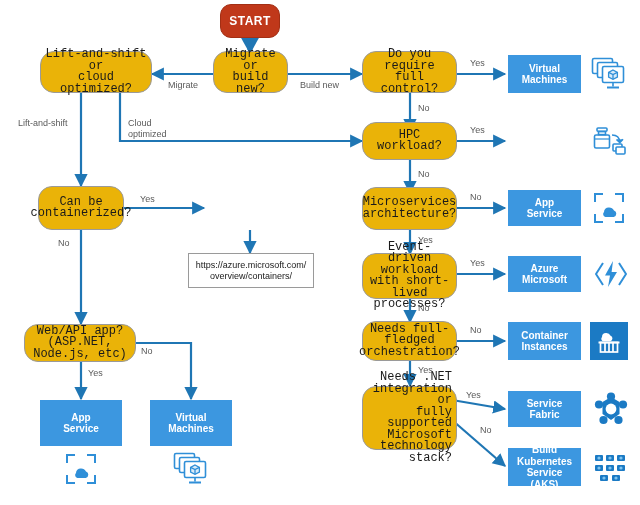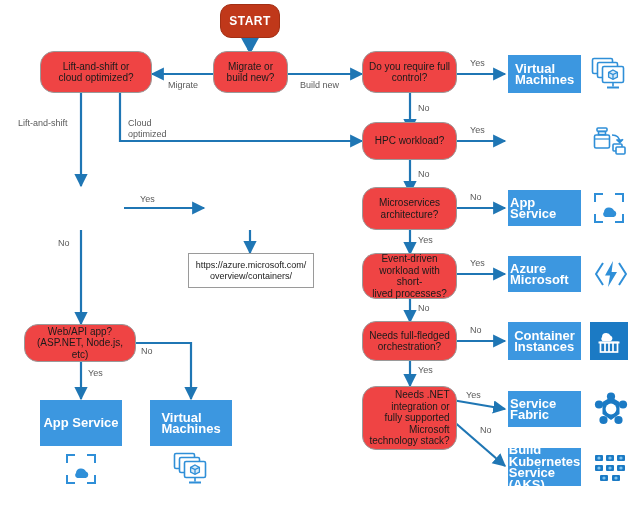--- a/index.html
+++ b/index.html
@@ -7,35 +7,36 @@
     width:640px;height:505px;background:#ffffff;
     font-family:"Liberation Sans","DejaVu Sans",sans-serif;
     position:relative;overflow:hidden;
   }
   #canvas{position:absolute;inset:0;width:640px;height:418px;}
   svg.wires{position:absolute;left:0;top:0;width:640px;height:505px;pointer-events:none;}
 
   .node{
     position:absolute;box-sizing:border-box;
     display:flex;align-items:center;justify-content:center;text-align:center;
-    background:#ef4444;border:1px solid #9a9a9a;border-radius:14px;
-    color:#1a1a1a;font-size:10px;line-height:11.5px;
+    background:#eab308;border:1px solid #9a9a9a;border-radius:14px;
+    color:#1a1a1a;font-size:12px;line-height:11.5px;
     padding:2px 4px;
+    font-family:Liberation Mono, monospace;
   }
   .start{
     position:absolute;box-sizing:border-box;
     display:flex;align-items:center;justify-content:center;
     background:#c0381a;border:1px solid #a32f14;border-radius:11px;
     color:#ffffff;font-size:12px;font-weight:bold;letter-spacing:.5px;
   }
   .svcbox{
     position:absolute;box-sizing:border-box;
-    display:flex;align-items:center;justify-content:center;
+    display:flex;align-items:center;justify-content:center;text-align:center;
     background:#3c97e0;color:#ffffff;
-    font-size:13px;line-height:11.5px;font-weight:bold;padding:2px 2px;
+    font-size:10px;line-height:11.5px;font-weight:bold;padding:2px 13px;
   }
   .urlbox{
     position:absolute;box-sizing:border-box;
     display:flex;align-items:center;justify-content:center;text-align:center;
     background:#ffffff;border:1px solid #9a9a9a;
     color:#1a1a1a;font-size:9px;line-height:11px;padding:2px 3px;
   }
   .elabel{
     position:absolute;color:#5a5a5a;font-size:9px;line-height:10.5px;
     white-space:pre;
@@ -100,20 +101,22 @@
   </svg>
 
   <div class="start" style="left:220px;top:4px;width:60px;height:34px;">START</div>
 
   <div class="node" style="left:213px;top:51px;width:75px;height:42px;white-space:pre-line;">Migrate or
 build new?</div>
 
   <div class="node" style="left:40px;top:51px;width:112px;height:42px;white-space:pre-line;">Lift-and-shift or
 cloud optimized?</div>
 
+  <div class="node" style="left:38px;top:186px;width:86px;height:44px;white-space:pre-line;">Can be
+containerized?</div>
 
 
   <div class="node" style="left:24px;top:324px;width:112px;height:38px;white-space:pre-line;">Web/API app?
 (ASP.NET, Node.js, etc)</div>
 
   <div class="node" style="left:362px;top:51px;width:95px;height:42px;white-space:pre-line;">Do you require full
 control?</div>
 
   <div class="node" style="left:362px;top:122px;width:95px;height:38px;white-space:pre-line;">HPC workload?</div>
 

